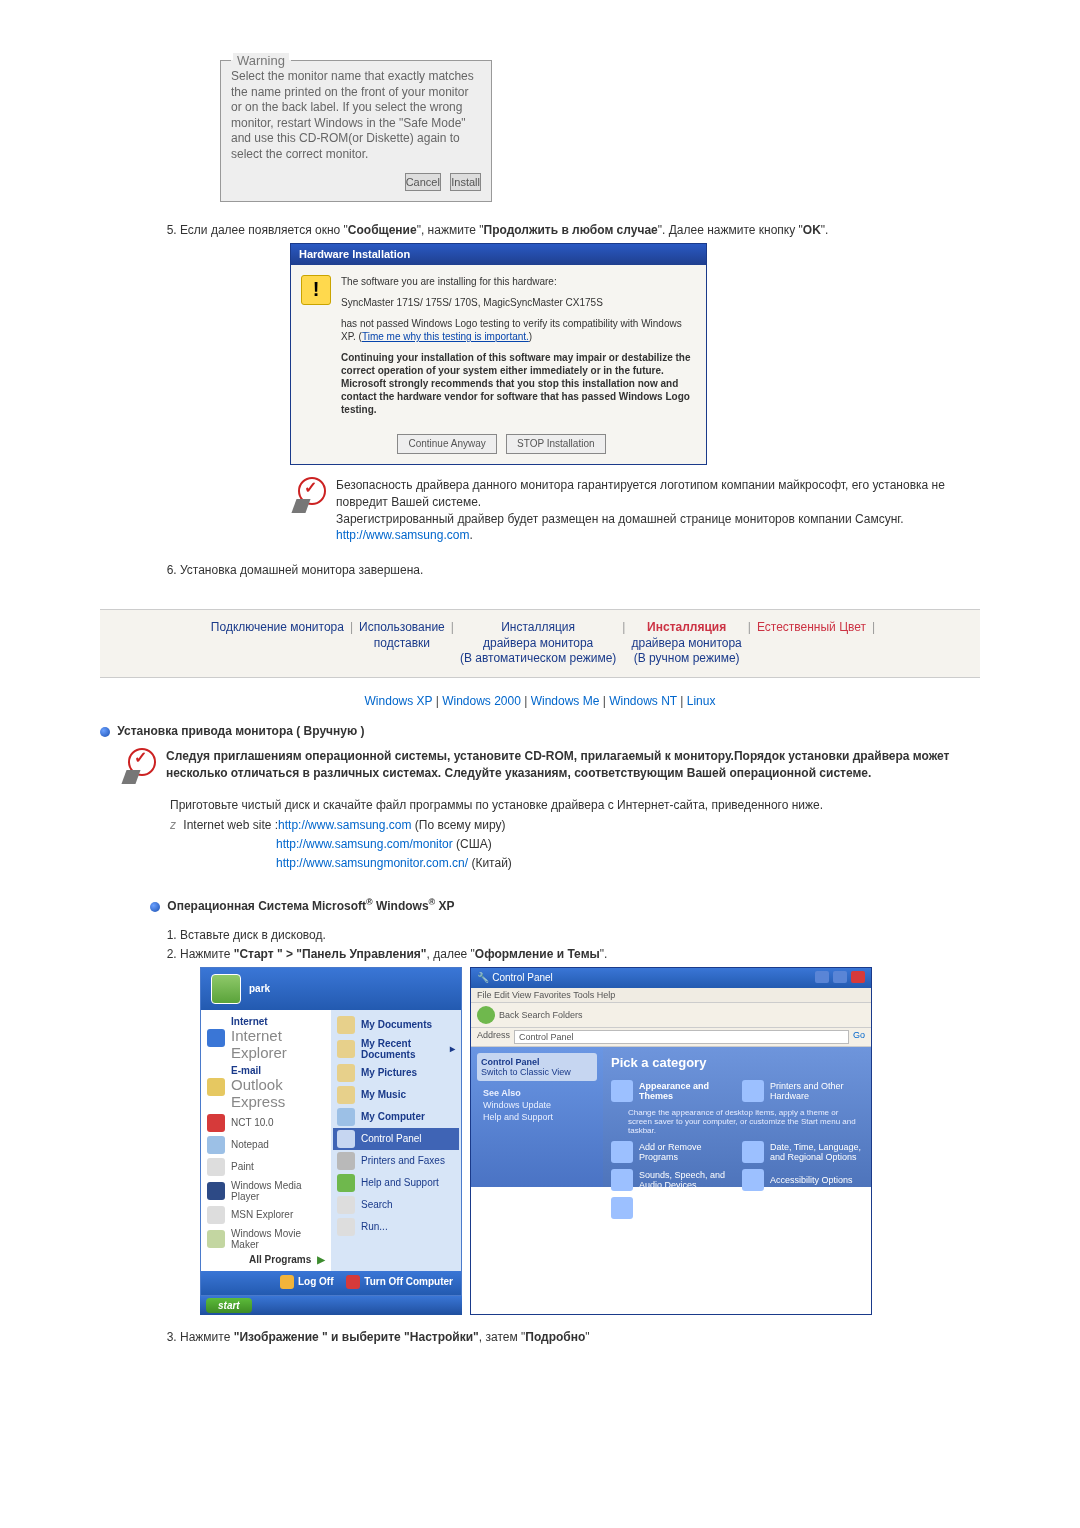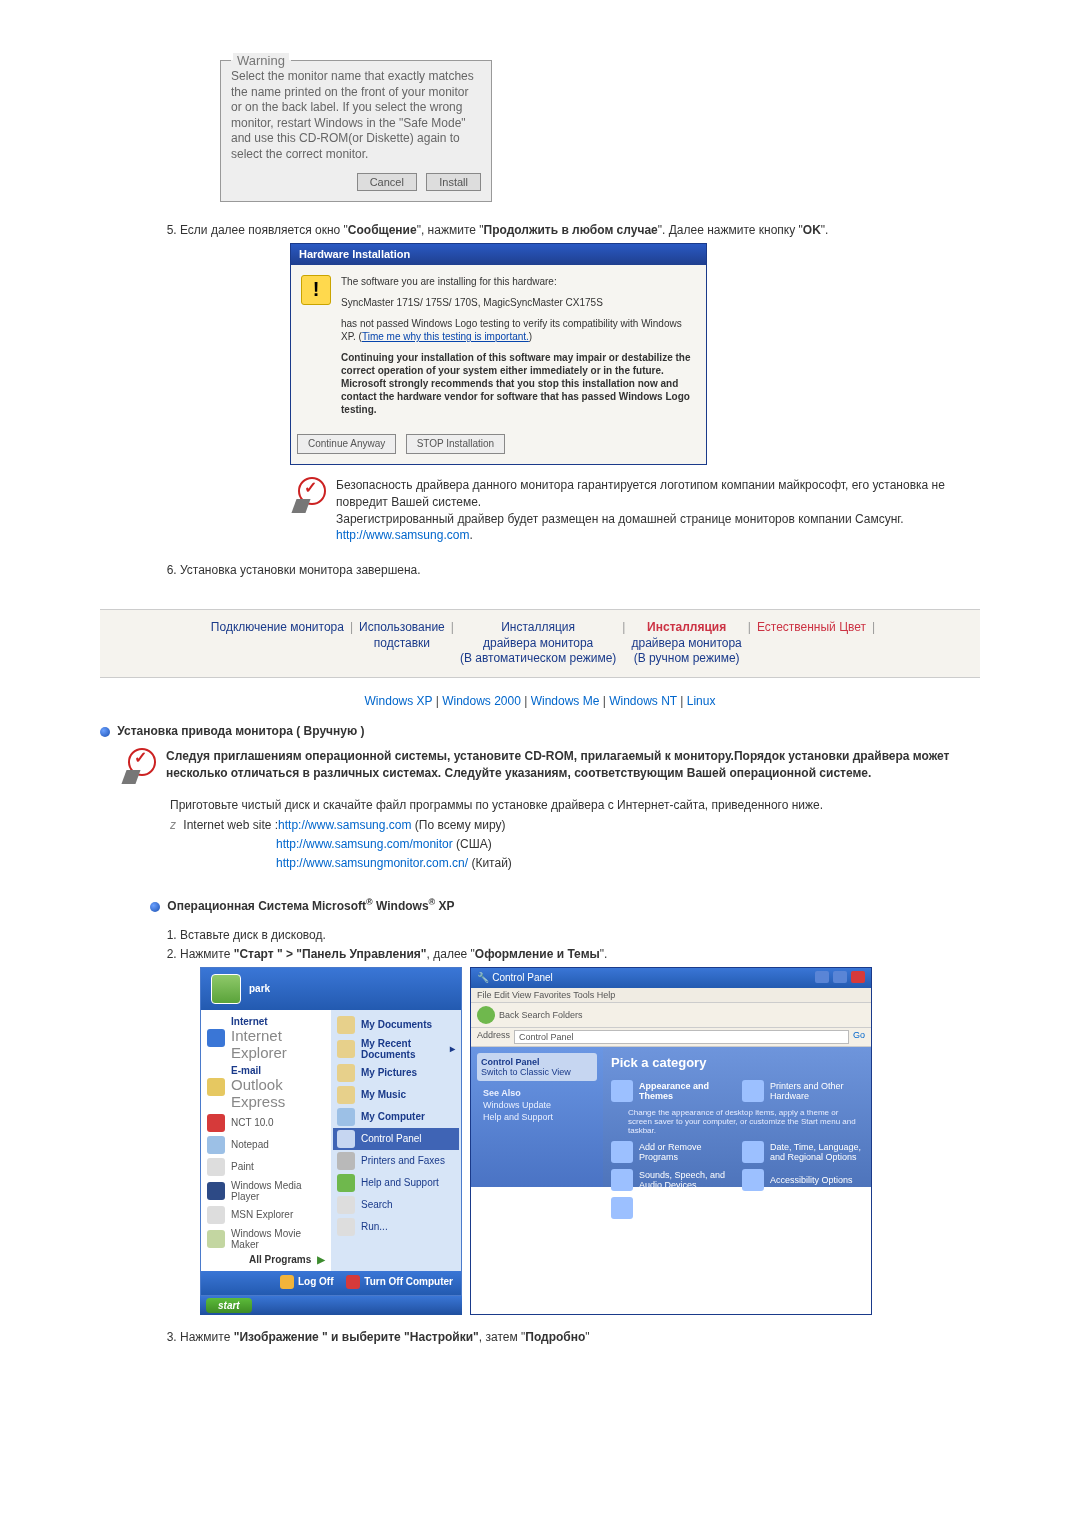--- a/index.html
+++ b/index.html
@@ -43,21 +43,21 @@
   .warning-buttons {
     text-align: right;
     margin-top: 10px;
   }
   .btn {
     display: inline-block;
     border: 1px solid #888;
     background: #ddd;
     color: #555;
     font-size: 11px;
-    padding: 1px 12px;
+    padding: 1px 0;
     margin-left: 6px;
   }
   .step-list {
     margin: 20px 0 0 80px;
     padding: 0;
   }
   .step-list li {
     margin-bottom: 18px;
     list-style: decimal;
     line-height: 1.4;
@@ -98,20 +98,21 @@
     position: absolute;
     top: 0; left: 0; right: 0;
     text-align: center;
     font-size: 20px;
     font-weight: bold;
     color: #000;
   }
   .hw-text p { margin: 0 0 8px 0; }
   .hw-link { color: #0645ad; text-decoration: underline; }
   .hw-buttons {
+    text-align: center;
     padding: 6px 0 10px 0;
   }
   .hw-buttons .btn { font-size: 10px; padding: 2px 10px; background: #eee; }
   .note-row {
     display: flex;
     margin: 10px 0 0 110px;
     align-items: flex-start;
   }
   .check-icon, .manual-icon {
     width: 36px; height: 36px;
@@ -440,21 +441,21 @@
             <div class="pen"></div>
         </div>
         <div class="note-text">
           <div>Безопасность драйвера данного монитора гарантируется логотипом компании майкрософт, его установка не повредит Вашей системе.</div>
           <div>Зарегистрированный драйвер будет размещен на домашней странице мониторов компании Самсунг.</div>
           <a class="link">http://www.samsung.com</a><span>.</span>
         </div>
       </div>
     </li>
 
-    <li>Установка установки монитора завершена.</li>
+    <li>Установка домашней монитора завершена.</li>
   </ol>
 
   <div class="nav-tabs">
     <div class="tab">Подключение монитора</div>
     <span class="sep">|</span>
     <div class="tab">
       <span>Использование</span><br><span>подставки</span>
     </div>
     <span class="sep">|</span>
     <div class="tab">

